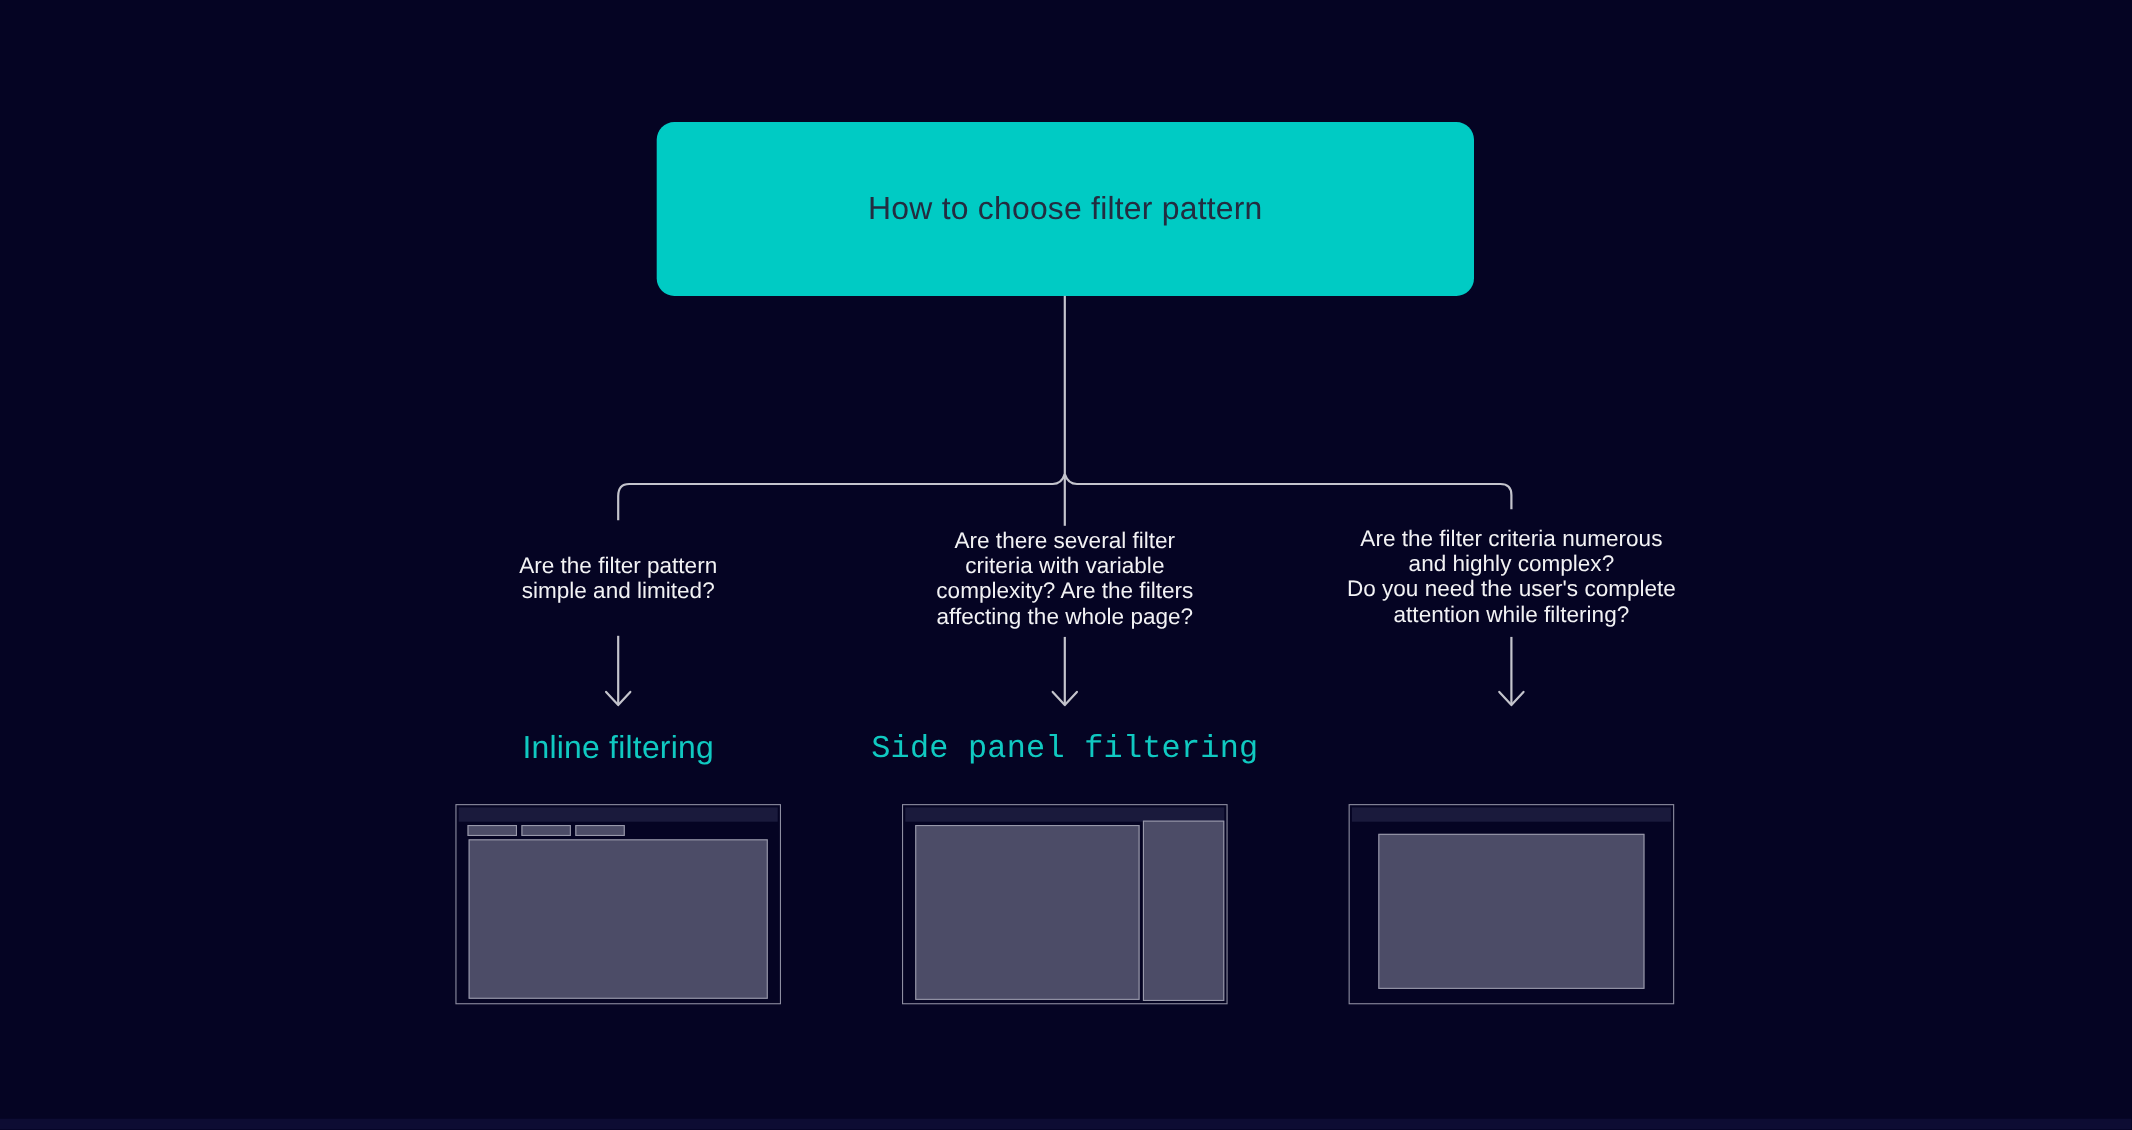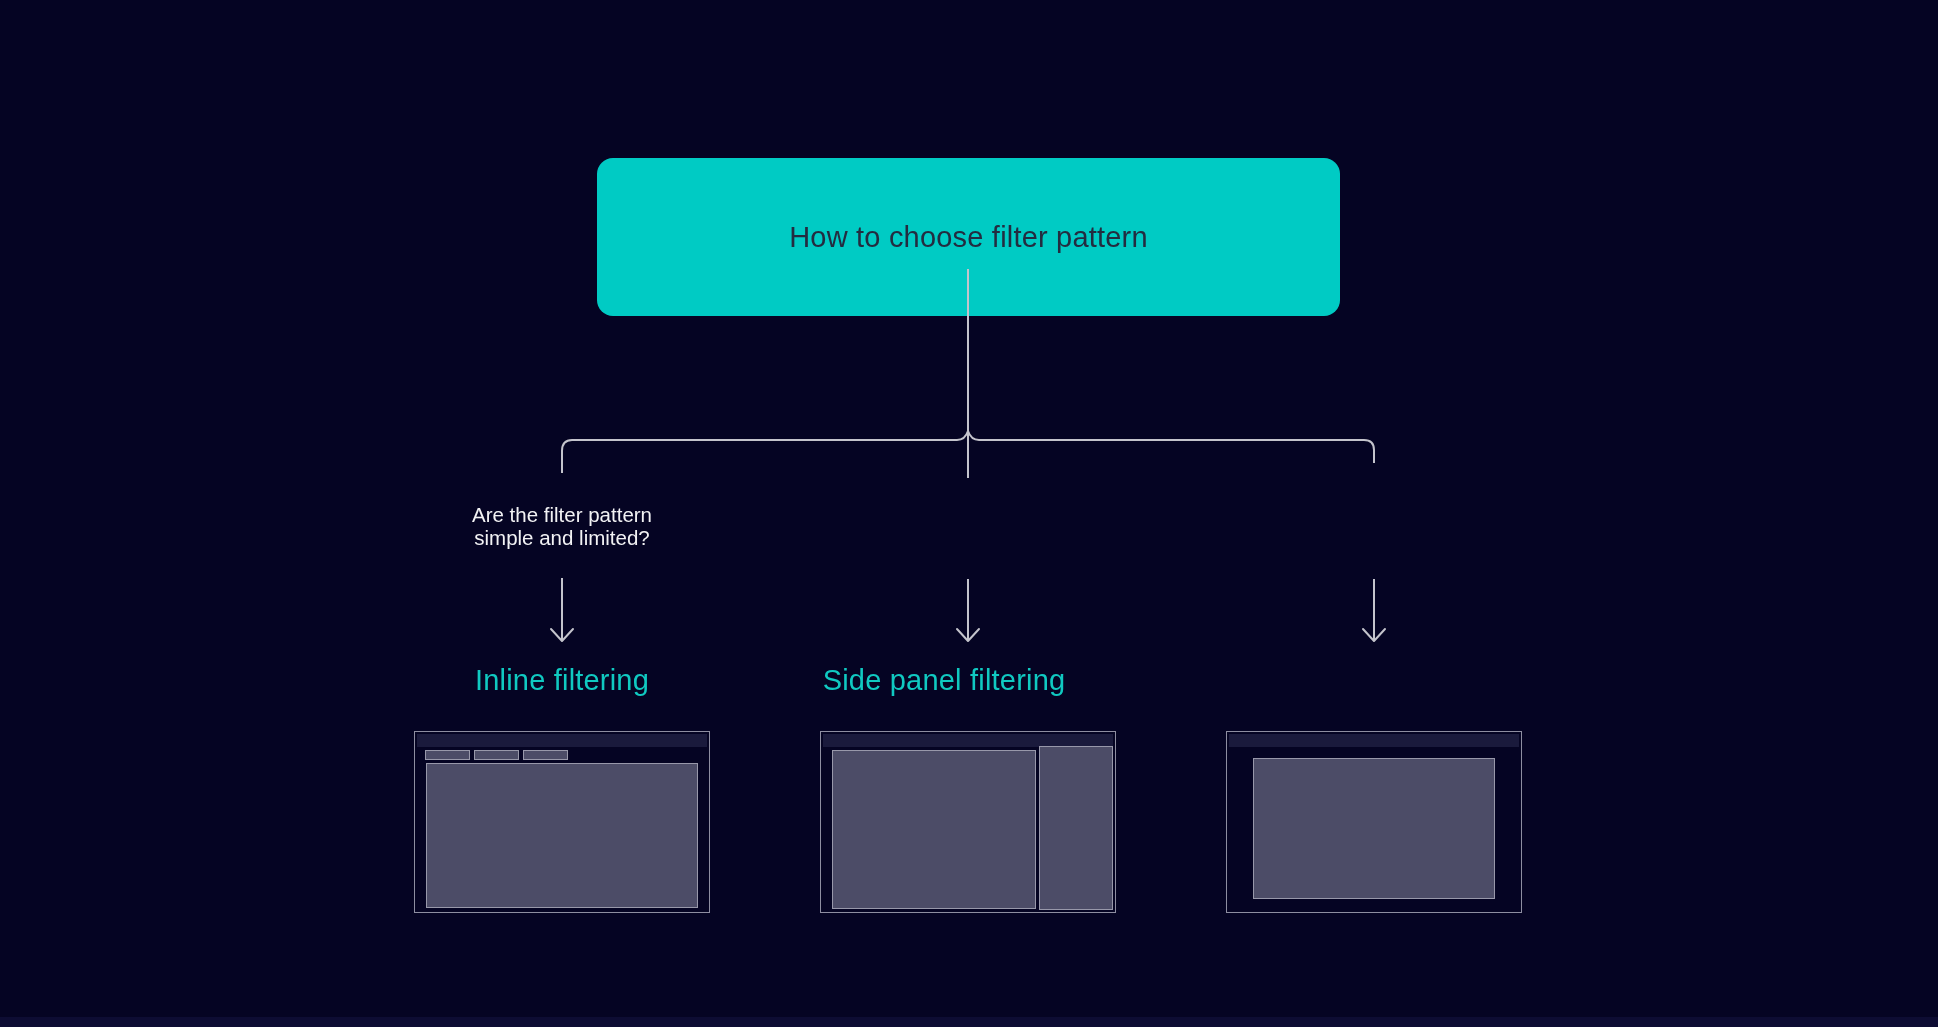--- a/index.html
+++ b/index.html
@@ -20,21 +20,21 @@
     position:relative;
     width:1938px;height:1027px;
     background:var(--bg);
     overflow:hidden;
     font-family:"Liberation Sans","DejaVu Sans",sans-serif;
   }
   
   .root-node{
     position:absolute;left:597px;top:111px;width:743px;height:158px;
     background:var(--teal);border-radius:16px;
-    display:flex;align-items:center;justify-content:center;margin-top:47px;
+    display:flex;align-items:center;justify-content:center;
   }
   .root-node span{
     font-size:29px;font-weight:500;color:var(--title-ink);letter-spacing:.2px;
   }
   
   .connectors{position:absolute;left:0;top:0;width:1938px;height:1027px;}
   .connectors path{stroke:var(--line);stroke-width:2;fill:none;}
   .connectors .chev{stroke-linejoin:round;stroke-linecap:round;}
   
   .q{
@@ -44,21 +44,21 @@
   }
   .q0{left:342px;top:503px;}
   .q1{left:748px;top:480px;}
   .q2{left:1154px;top:478px;}
   
   .label{
     position:absolute;width:440px;text-align:center;
     color:var(--teal-text);font-size:29px;font-weight:500;letter-spacing:.2px;
   }
   .l0{left:342px;top:664px;}
-  .l1{left:724px;top:664px;}
+  .l1{left:748px;top:664px;font-family:Liberation Mono, monospace;}
   .l2{left:1154px;top:664px;}
   
   .thumb{
     position:absolute;top:731px;width:296px;height:182px;
     border:1.5px solid var(--frame);box-sizing:border-box;
     background:transparent;
   }
   .t0{left:414px;}
   .t1{left:820px;}
   .t2{left:1226px;}
@@ -115,20 +115,28 @@
 
     <path d="M968 579 V640"></path>
     <path class="chev" d="M957 629 L968 641 L979 629"></path>
 
     <path d="M1374 579 V640"></path>
     <path class="chev" d="M1363 629 L1374 641 L1385 629"></path>
   </svg>
 
   <div class="q q0">Are the filter pattern
 simple and limited?</div>
+  <div class="q q1">Are there several filter
+criteria with variable
+complexity? Are the filters
+affecting the whole page?</div>
+  <div class="q q2">Are the filter criteria numerous
+and highly complex?
+Do you need the user's complete
+attention while filtering?</div>
 
   <div class="label l0">Inline filtering</div>
   <div class="label l1">Side panel filtering</div>
 
   <div class="thumb t0">
     <div class="thumb-header"></div>
     <div class="chips">
       <span class="chip"></span>
       <span class="chip"></span>
       <span class="chip"></span>

